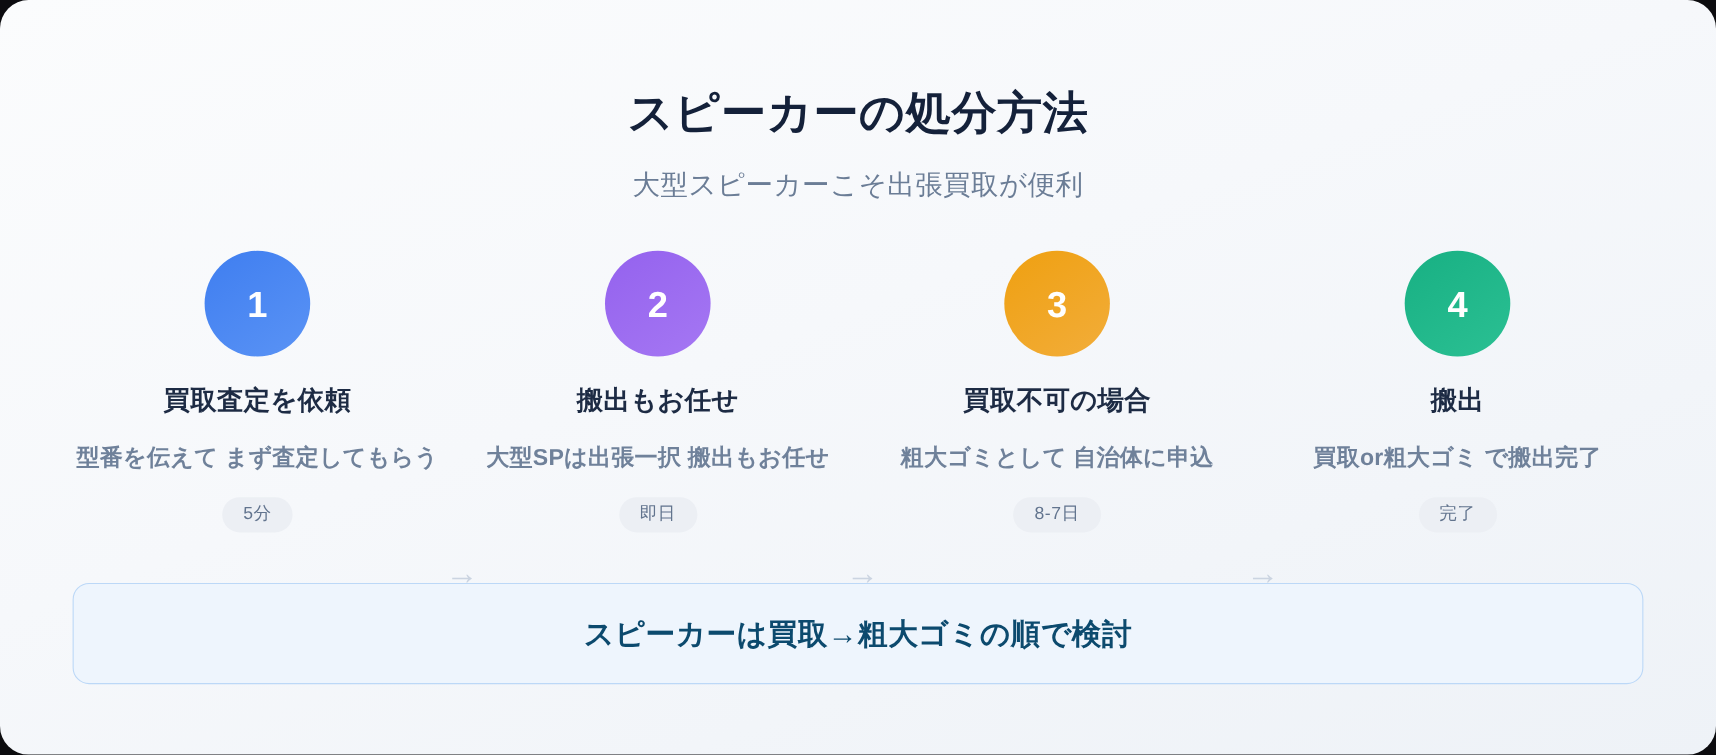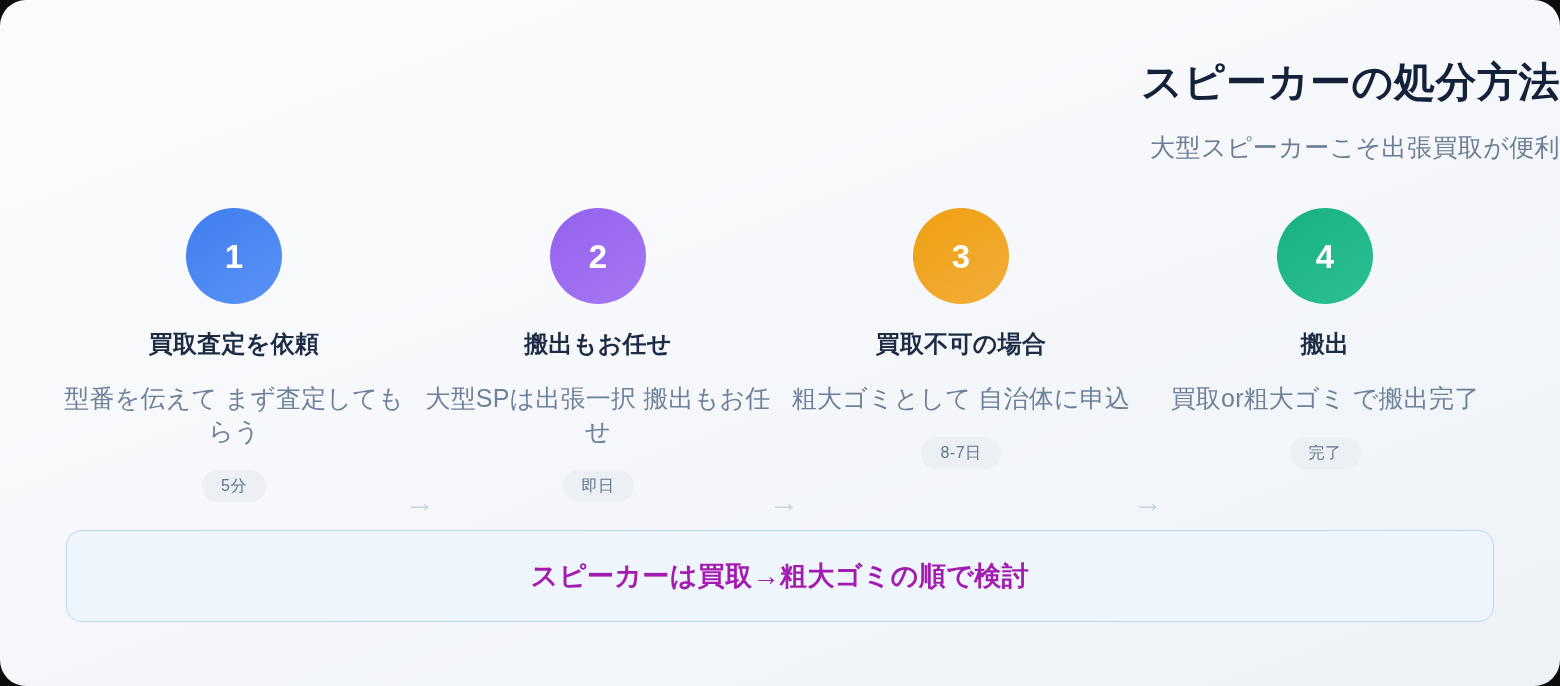--- a/index.html
+++ b/index.html
@@ -17,22 +17,22 @@
     position: absolute;
     left: 0; top: 0;
     width: 1560px;
     height: 686px;
     border-radius: 26px;
     background: linear-gradient(160deg, #fbfcfd 0%, #f6f8fb 45%, #eef2f7 100%);
     overflow: hidden;
   }
 
   .header {
-    padding-top: 58px;
-    text-align: right;
+    padding-top: 78px;
+    text-align: center;
   }
 
   .page-title {
     font-size: 41px;
     font-weight: 700;
     color: #14213a;
     letter-spacing: 0.5px;
     line-height: 1.2;
   }
 
@@ -84,22 +84,22 @@
   .step-label {
     margin-top: 24px;
     font-size: 24px;
     font-weight: 700;
     color: #1d2b44;
     letter-spacing: 0.3px;
   }
 
   .step-desc {
     margin-top: 22px;
-    font-size: 25px;
-    font-weight: 400;
+    font-size: 21px;
+    font-weight: 700;
     color: #6f819a;
     letter-spacing: 0.2px;
   }
 
   .step-badge-wrap {
     margin-top: 22px;
     display: flex;
     justify-content: center;
   }
 
@@ -138,21 +138,21 @@
     border-radius: 15px;
     background: #eef5fd;
     display: flex;
     align-items: center;
     justify-content: center;
   }
 
   .banner-text {
     font-size: 27px;
     font-weight: 700;
-    color: #a21caf;
+    color: #0c4a6e;
     letter-spacing: 0.4px;
   }
 </style>
 </head>
 <body>
 
 <div class="card">
 
   <div class="header">
     <h1 class="page-title">スピーカーの処分方法</h1>

